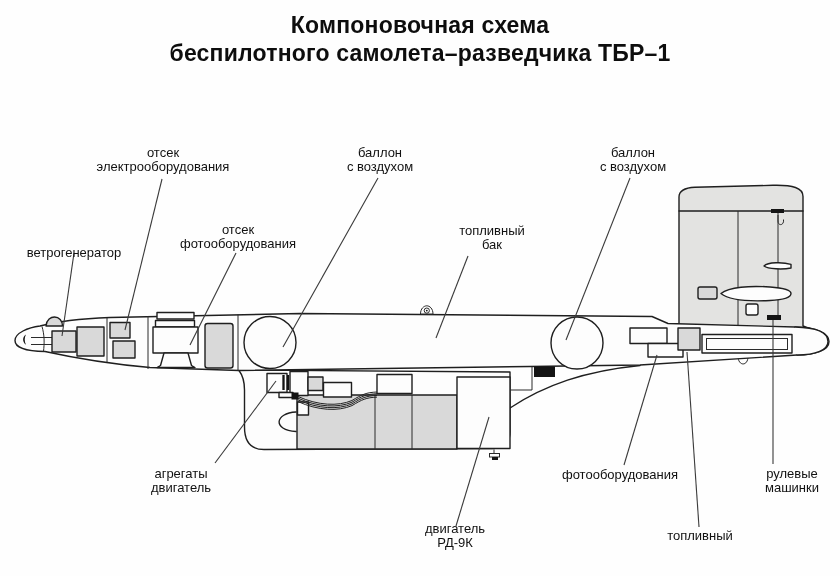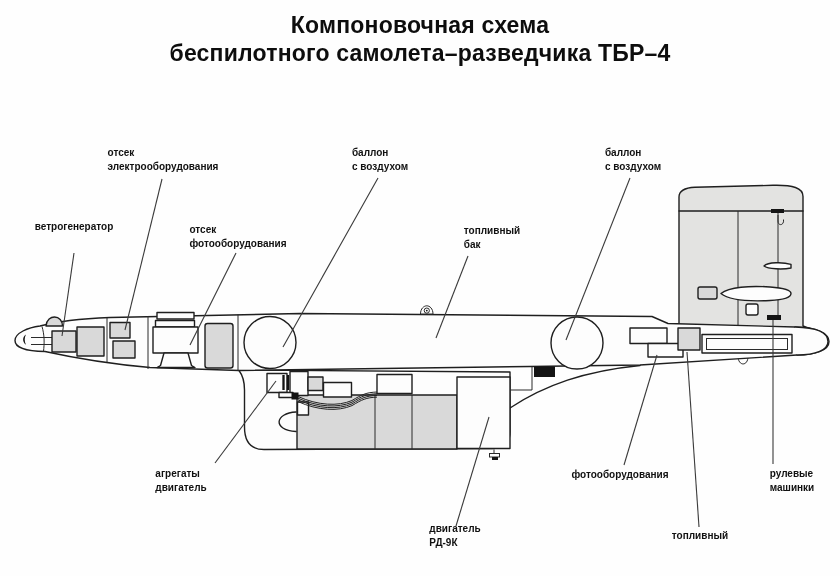--- a/index.html
+++ b/index.html
@@ -16,41 +16,42 @@
     position:absolute;top:11px;left:0;width:100%;
     text-align:center;color:#0d0d0d;
   }
   .title-line{
     font-size:23px;font-weight:bold;line-height:28px;
     letter-spacing:0.2px;
   }
   .diagram-label{
     position:absolute;
     transform:translateX(-50%);
-    font-size:10px;font-weight:bold;line-height:13.5px;
+    text-align:center;
+    font-size:13px;font-weight:normal;line-height:13.5px;
     color:#111;
     white-space:pre-line;
   }
   svg{position:absolute;left:0;top:0;}
   .ink{stroke:#1f1f1f;stroke-width:1.4;fill:none;stroke-linecap:round;stroke-linejoin:round;}
   .ink-thin{stroke:#2a2a2a;stroke-width:1;fill:none;}
   .white-fill{fill:#fdfdfd;}
   .gray-fill{fill:#d9d9d9;}
   .fin-fill{fill:#e3e3e1;}
   .black-fill{fill:#141414;stroke:none;}
   .leader{stroke:#3a3a3a;stroke-width:1.1;fill:none;}
 </style>
 </head>
 <body>
 
 <div class="page">
 
   <div class="title-block">
     <div class="title-line">Компоновочная схема</div>
-    <div class="title-line">беспилотного самолета–разведчика ТБР–4</div>
+    <div class="title-line">беспилотного самолета–разведчика ТБР–1</div>
   </div>
 
   <svg width="840" height="576" viewBox="0 0 840 576">
 
     <g>
       <path class="ink fin-fill" d="M 679 330 L 679 197 C 679 190 687 187.7 695 187.3 L 773 185.3
                C 793 184.8 803 188 803 196.5 L 803 326 L 816 331 L 816 340 L 679 340 Z"></path>
       <path class="ink" d="M 679 211 L 803 211"></path>
       <path class="ink-thin" d="M 738 211 L 738 356 C 738 366.5 748 366.5 748 356.5 L 748 349"></path>
       <path class="ink-thin" d="M 778 213 L 778 317"></path>
@@ -163,21 +164,21 @@
       <path class="leader" d="M 468 256 L 436 338"></path>
       <path class="leader" d="M 630 178 L 566 340"></path>
       <path class="leader" d="M 215 463 L 276 381"></path>
       <path class="leader" d="M 456 526 L 489 417"></path>
       <path class="leader" d="M 624 465 L 657 355"></path>
       <path class="leader" d="M 699 527 L 687 352"></path>
       <path class="leader" d="M 773 464 L 773 320"></path>
     </g>
   </svg>
 
-  <div class="diagram-label" style="left:74px;top:220px;">ветрогенератор</div>
+  <div class="diagram-label" style="left:74px;top:246px;">ветрогенератор</div>
   <div class="diagram-label" style="left:163px;top:146px;">отсек
 электрооборудования</div>
   <div class="diagram-label" style="left:238px;top:223px;">отсек
 фотооборудования</div>
   <div class="diagram-label" style="left:380px;top:146px;">баллон
 с воздухом</div>
   <div class="diagram-label" style="left:492px;top:224px;">топливный
 бак</div>
   <div class="diagram-label" style="left:633px;top:146px;">баллон
 с воздухом</div>

